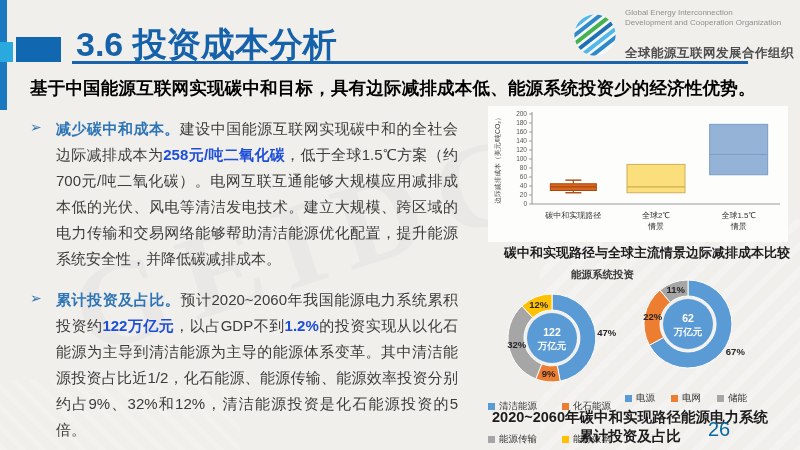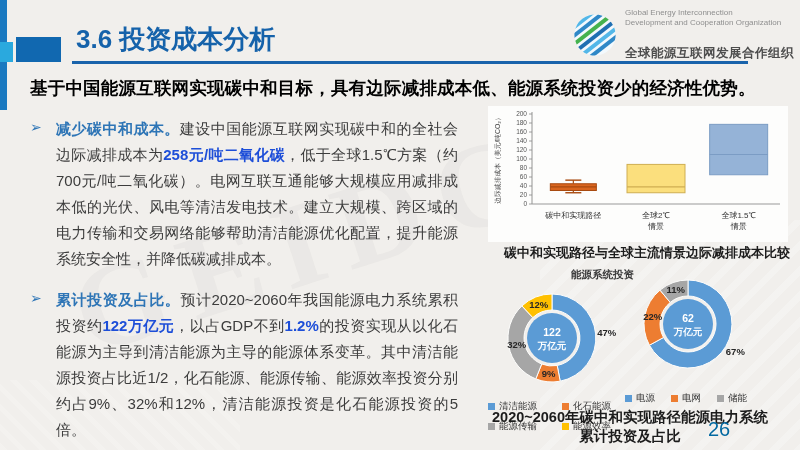--- a/index.html
+++ b/index.html
@@ -8,21 +8,21 @@
   .watermark{position:absolute;left:60px;top:140px;width:700px;font-family:"Liberation Serif",serif;
              font-size:120px;font-weight:bold;color:rgba(110,110,110,0.05);transform:rotate(-18deg);
              letter-spacing:18px;pointer-events:none;}
   .texture-br{position:absolute;right:0;bottom:0;width:260px;height:230px;opacity:.35;
       background:repeating-linear-gradient(135deg,rgba(255,255,255,.7) 0 7px,rgba(0,0,0,0) 7px 18px);}
   .texture-bl{position:absolute;left:0;bottom:0;width:240px;height:70px;opacity:.30;
       background:repeating-linear-gradient(45deg,rgba(255,255,255,.6) 0 5px,rgba(0,0,0,0) 5px 14px);}
   .left-strip{position:absolute;left:0;top:0;width:7px;height:110px;background:#1a79c0;}
   .sq-light{position:absolute;left:0;top:42px;width:13px;height:20px;background:#2aa9de;}
   .sq-dark{position:absolute;left:16px;top:37px;width:45px;height:25px;background:#1168b0;}
-  .title{position:absolute;left:76px;top:22px;margin:0;font-size:26px;font-weight:bold;color:#1562aa;}
+  .title{position:absolute;left:76px;top:22px;margin:0;font-size:34px;font-weight:bold;color:#1562aa;}
   .title-underline{position:absolute;left:72px;top:61px;width:676px;height:3px;background:#1a63ab;}
   .logo{position:absolute;left:572px;top:8px;display:flex;align-items:center;gap:7px;}
   .logo .en{font-size:8px;color:#8f8f8f;line-height:10px;}
   .logo .cn{font-size:12.5px;font-weight:bold;color:#4d4d4d;margin-top:17px;letter-spacing:.5px;}
   .banner{position:absolute;left:30px;top:76px;width:756px;font-size:17.5px;font-weight:bold;
           color:#000000;letter-spacing:.2px;}
   .bullets{position:absolute;left:30px;top:116px;width:430px;}
   .bullet{display:flex;margin-bottom:15px;}
   .marker{width:26px;color:#2e75b6;font-size:14px;padding-top:3px;flex:none;}
   .btext{margin:0;width:402px;font-size:15px;line-height:26px;text-align:justify;color:#3c3c3c;}
@@ -31,21 +31,21 @@
   .seg-normal{color:#3c3c3c;}
   .boxplot-wrap{position:absolute;left:488px;top:106px;width:300px;height:136px;}
   .caption{position:absolute;font-weight:bold;color:#1c1c1c;text-align:center;}
   .cap1{left:479px;top:244px;width:336px;font-size:13px;}
   .cap2{left:470px;top:408px;width:320px;font-size:14.5px;line-height:19px;}
   .donut{position:absolute;width:168px;text-align:right;}
   .donut-left{left:466px;top:268px;}
   .donut-right{left:602px;top:268px;}
   .donut-title{font-size:10.5px;font-weight:bold;color:#3a3a3a;padding-left:16px;height:14px;}
   .legend{margin-top:2px;}
-  .legend-grid{display:grid;grid-template-columns:74px 74px;row-gap:7px;padding-left:22px;}
+  .legend-grid{display:grid;grid-template-columns:74px 74px;row-gap:20px;padding-left:22px;}
   .legend-row{display:flex;gap:16px;justify-content:center;margin-top:8px;}
   .legend-item{display:flex;align-items:center;gap:4px;font-size:9.5px;color:#333;}
   .swatch{width:7px;height:7px;flex:none;display:inline-block;}
   .pagenum{position:absolute;left:708px;top:418px;font-size:20px;color:#0369a1;}
   svg text{font-family:"Liberation Sans",sans-serif;}
 </style>
 </head>
 <body>
 
 <div class="slide">

